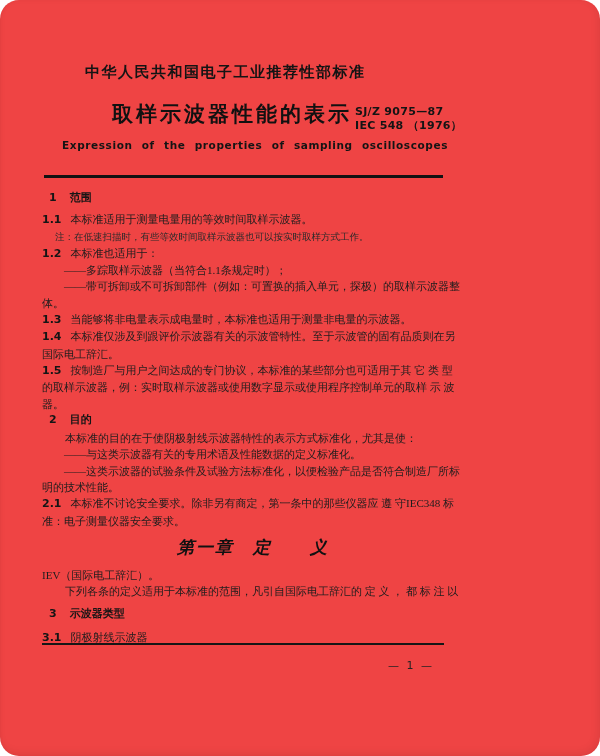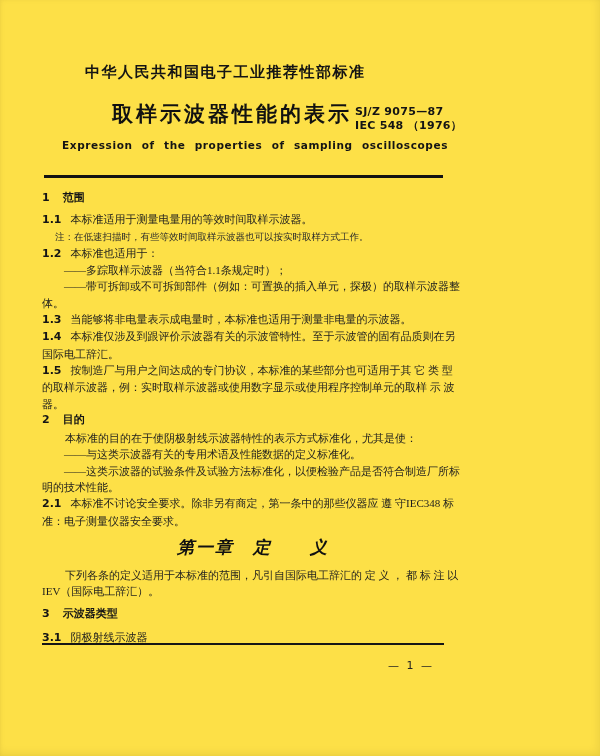--- a/index.html
+++ b/index.html
@@ -1,19 +1,20 @@
 <!DOCTYPE html>
 <html><head>
 <meta charset="utf-8">
 <style>
   html,body{margin:0;padding:0;background:#ffffff;}
   .page{
-    position:relative;width:600px;height:756px;background:#fde047;overflow:hidden;
+    position:relative;width:600px;height:756px;background:#ef4444;overflow:hidden;
     font-family:"Liberation Serif",serif;color:#1d1d1d;
     box-shadow:inset -2px -3px 8px rgba(0,0,0,0.07), inset 1px 0 3px rgba(0,0,0,0.03);
+    border-radius:19px;
   }
   .org{
     position:absolute;left:85px;top:63px;
     font-family:"DejaVu Sans",sans-serif;font-weight:bold;font-size:15px;letter-spacing:1.5px;color:#141414;
   }
   .title-cn{
     position:absolute;left:112px;top:100px;
     font-weight:bold;font-size:21px;letter-spacing:3px;color:#111;font-family:Liberation Mono, monospace;
   }
   .codes{
@@ -24,21 +25,21 @@
     position:absolute;left:62px;top:139px;
     font-family:"DejaVu Sans",sans-serif;font-weight:bold;font-size:10.5px;letter-spacing:0.6px;word-spacing:5px;color:#141414;
   }
   .rule-thick{position:absolute;left:44px;top:175px;width:399px;height:2.5px;background:#121212;}
   .body-col{
     position:absolute;left:42px;top:186px;width:408px;
     font-size:11px;line-height:16.3px;
   }
   .ln{white-space:nowrap;}
   .num{font-family:"DejaVu Sans",sans-serif;font-weight:bold;margin-right:9px;color:#151515;}
-  .sec-head{font-family:"DejaVu Sans",sans-serif;font-weight:bold;color:#151515;}
+  .sec-head{font-family:"DejaVu Sans",sans-serif;font-weight:bold;color:#151515;margin-left:7px;}
   .sec-head .num{margin-right:13px;}
   .note{font-size:9.5px;padding-left:13px;color:#2a2a2a;}
   .dash{padding-left:22px;}
   .para{padding-left:23px;}
   .mt4{margin-top:4px;}
   .mt5{margin-top:5px;}
   .mt2{margin-top:2px;}
   .mt6{margin-top:6px;}
   .mt7{margin-top:7px;}
   .chapter{
@@ -118,22 +119,22 @@
     <div class="ln dash">——这类示波器的试验条件及试验方法标准化，以便检验产品是否符合制造厂所标</div>
     <div class="ln">明的技术性能。</div>
 
     <div class="ln">
       <span class="num">2.1</span><span>本标准不讨论安全要求。除非另有商定，第一条中的那些仪器应 遵 守IEC348 标</span>
     </div>
     <div class="ln">准：电子测量仪器安全要求。</div>
 
     <div class="chapter">第一章　定　　义</div>
 
+    <div class="ln">IEV（国际电工辞汇）。</div>
     <div class="ln para">下列各条的定义适用于本标准的范围，凡引自国际电工辞汇的 定 义 ， 都 标 注 以</div>
-    <div class="ln">IEV（国际电工辞汇）。</div>
 
     <div class="ln sec-head mt6">
       <span class="num">3</span><span>示波器类型</span>
     </div>
 
     <div class="ln mt7">
       <span class="num">3.1</span><span>阴极射线示波器</span>
     </div>
 
     <div class="rule-thin"></div>

